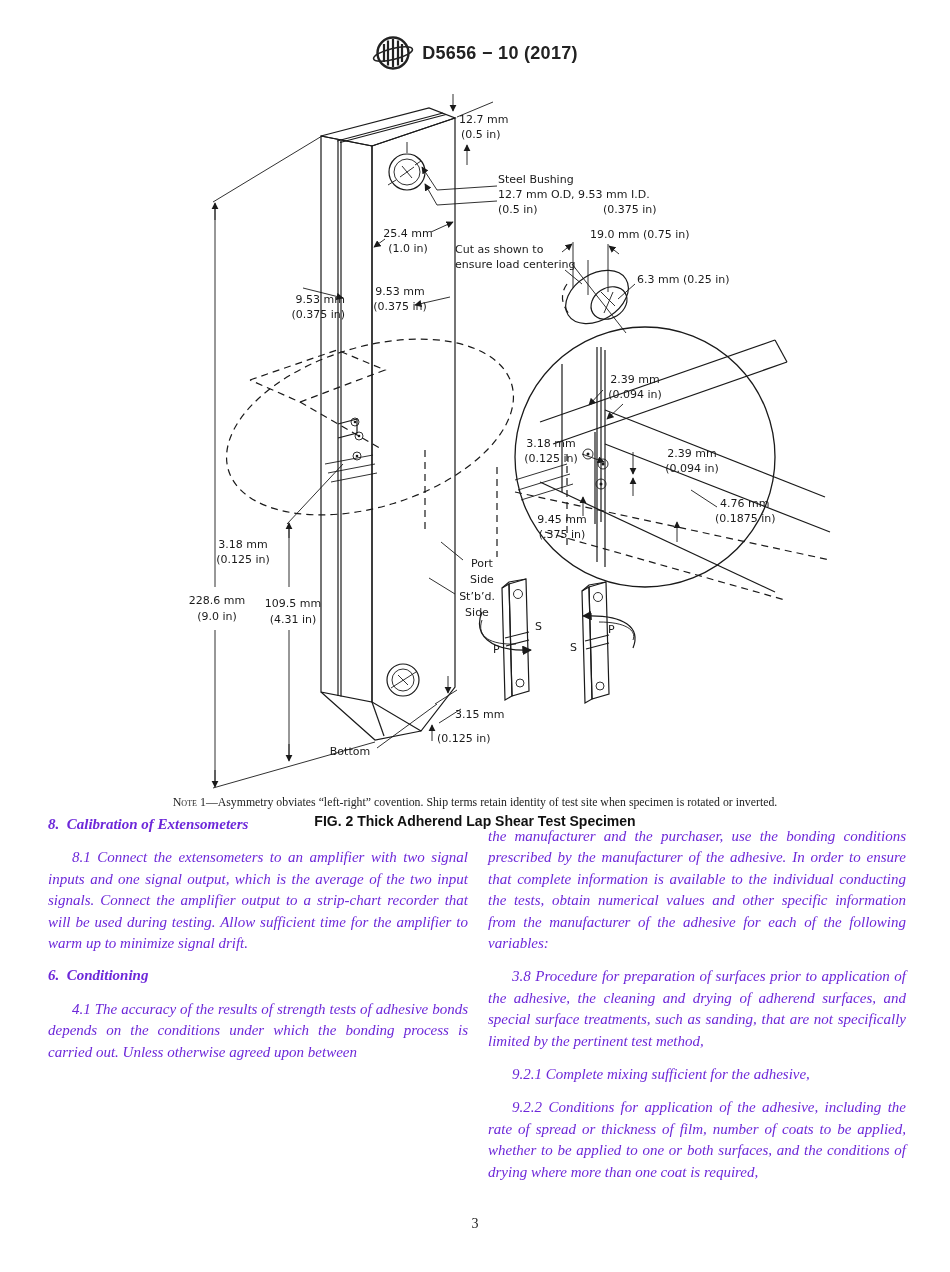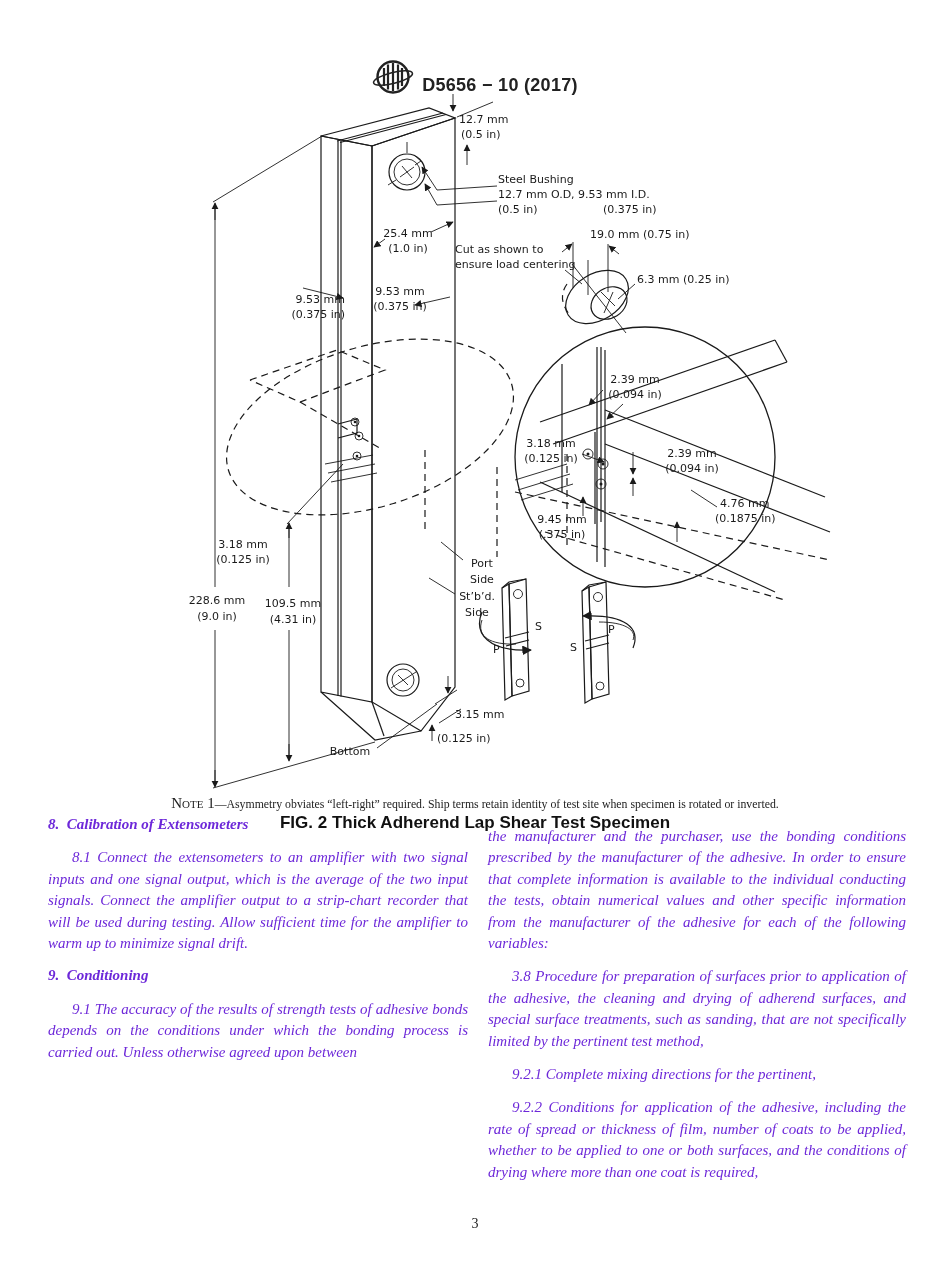--- a/index.html
+++ b/index.html
@@ -1,29 +1,29 @@
 <!DOCTYPE html>
 <html><head>
 <meta charset="utf-8">
 <style>
   html,body{margin:0;padding:0;background:#e8e8e8;}
   .page{position:relative;width:950px;height:1272px;background:#ffffff;margin:0 auto;
         font-family:"Liberation Serif", serif;color:#1a1a1a;overflow:hidden;}
   
-  .hdr{position:absolute;left:0;top:58px;width:100%;display:flex;justify-content:center;
-       align-items:flex-end;gap:8px;}
+  .hdr{position:absolute;left:0;top:34px;width:100%;display:flex;justify-content:center;
+       align-items:center;gap:8px;}
   .hdr-title{font-family:"Liberation Sans", sans-serif;font-weight:bold;font-size:18px;
              letter-spacing:.3px;color:#222;}
   
   .fig-svg{position:absolute;left:85px;top:92px;}
   .fig-note{position:absolute;left:70px;top:795px;width:810px;text-align:center;
             font-size:11.8px;color:#222;}
-  .fig-note .ncaps{font-variant:small-caps;font-size:15px;}
+  .fig-note .ncaps{font-variant:small-caps;font-size:12px;}
   .fig-caption{position:absolute;left:0;top:813px;width:100%;text-align:center;
-               font-family:"Liberation Sans", sans-serif;font-weight:bold;font-size:17px;color:#111;}
+               font-family:"Liberation Sans", sans-serif;font-weight:bold;font-size:14px;color:#111;}
   
   .col{position:absolute;top:814px;font-size:15px;line-height:21.4px;text-align:justify;color:#6d28d9;font-style:italic;}
   .col-left{left:48px;width:420px;}
   .col-right{left:488px;width:418px;}
   .col h3{font-size:15px;margin:11px 0 5px 0;font-weight:bold;white-space:pre-wrap;text-align:left;}
   .col h3:first-child{margin-top:0;}
   .col p{margin:12px 0 4px 0;text-indent:24px;}
   .col p.cont{text-indent:0;}
   .pageno{position:absolute;left:0;top:1216px;width:100%;text-align:center;font-size:14px;color:#222;}
   svg text{font-family:"DejaVu Sans", sans-serif;font-size:11px;fill:#1a1a1a;}
@@ -276,32 +276,32 @@
       <text x="523" y="541">P</text>
       <text x="485" y="559">S</text>
 
       <text x="370" y="626">3.15 mm</text>
       <text x="352" y="650">(0.125 in)</text>
       <text x="265" y="663" text-anchor="middle">Bottom</text>
     </g>
   </svg>
 
   <div class="fig-note">
-    <span class="ncaps">Note 1</span><span>—Asymmetry obviates “left-right” required. Ship terms retain identity of test site when specimen is rotated or inverted.</span>
+    <span class="ncaps">Note 1</span><span>—Asymmetry obviates “left-right” covention. Ship terms retain identity of test site when specimen is rotated or inverted.</span>
   </div>
   <div class="fig-caption">FIG. 2 Thick Adherend Lap Shear Test Specimen</div>
 
   <div class="col col-left">
     <h3>8.  Calibration of Extensometers</h3>
     <p>8.1 Connect the extensometers to an amplifier with two signal inputs and one signal output, which is the average of the two input signals. Connect the amplifier output to a strip-chart recorder that will be used during testing. Allow sufficient time for the amplifier to warm up to minimize signal drift.</p>
-    <h3>9.  Conditioning</h3>
-    <p>9.1 The accuracy of the results of strength tests of adhesive bonds depends on the conditions under which the bonding process is carried out. Unless otherwise agreed upon between</p>
+    <h3>6.  Conditioning</h3>
+    <p>4.1 The accuracy of the results of strength tests of adhesive bonds depends on the conditions under which the bonding process is carried out. Unless otherwise agreed upon between</p>
   </div>
 
   <div class="col col-right">
     <p class="cont">the manufacturer and the purchaser, use the bonding conditions prescribed by the manufacturer of the adhesive. In order to ensure that complete information is available to the individual conducting the tests, obtain numerical values and other specific information from the manufacturer of the adhesive for each of the following variables:</p>
     <p>3.8 Procedure for preparation of surfaces prior to application of the adhesive, the cleaning and drying of adherend surfaces, and special surface treatments, such as sanding, that are not specifically limited by the pertinent test method,</p>
-    <p>9.2.1 Complete mixing directions for the pertinent,</p>
+    <p>9.2.1 Complete mixing sufficient for the adhesive,</p>
     <p>9.2.2 Conditions for application of the adhesive, including the rate of spread or thickness of film, number of coats to be applied, whether to be applied to one or both surfaces, and the conditions of drying where more than one coat is required,</p>
   </div>
 
   <div class="pageno">3</div>
 </div>
 
 </body></html>

